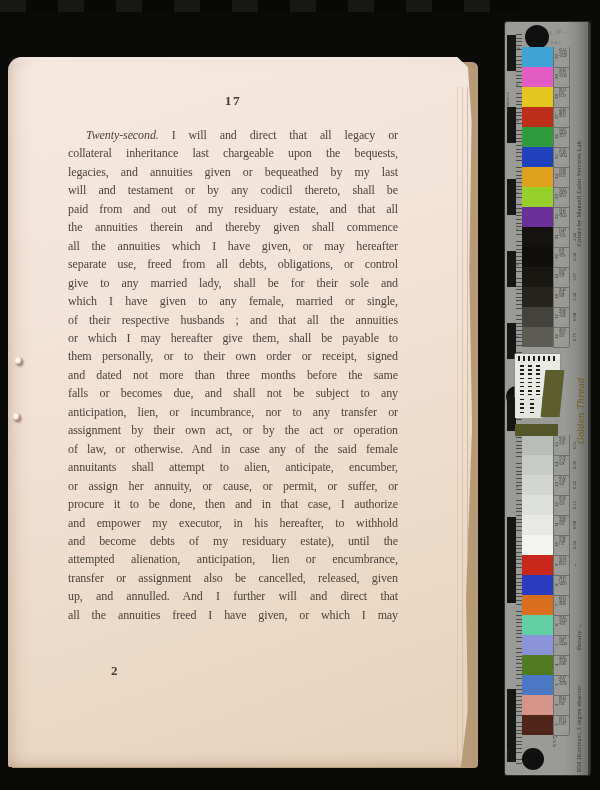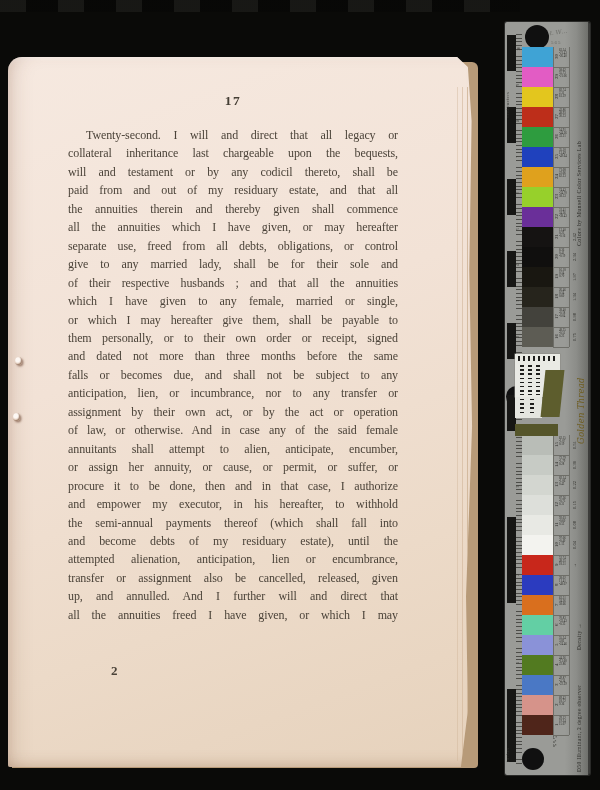--- a/index.html
+++ b/index.html
@@ -29,21 +29,21 @@
     background:radial-gradient(circle at 40% 35%,#fdf8f4 0 30%,#e9d6c6 60%,#caa98d 100%);
     box-shadow:1.5px 1.5px 2px rgba(100,60,40,.55), inset -1px -1px 1px rgba(90,50,30,.5);}
   .h1{left:7px;top:300px;} .h2{left:5px;top:356px;}
 
   .folio{position:absolute;left:60px;top:36px;width:330px;text-align:center;
     font-size:13.5px;letter-spacing:1.5px;color:#453e34;font-weight:bold;}
   .text-block{position:absolute;left:60px;top:69px;width:330px;color:#4b4339;
     font-size:12px;line-height:18.45px;letter-spacing:-0.1px;}
   .tline{text-align:justify;text-align-last:justify;white-space:nowrap;overflow:hidden;}
   .tline.first{padding-left:18px;}
-  .tline .lead{}
+  .tline .lead{font-style:italic;}
   .sig{position:absolute;left:103px;top:606px;font-size:13px;font-weight:bold;color:#4b4339;}
 
   
   .strip{position:absolute;left:505px;top:22px;width:83px;height:753px;
     background:linear-gradient(90deg,#9a9b97 0 72%,#8c8d89 86%,#6f706c 100%);
     border-right:2px solid #3c3c3a;border-radius:2px;
     box-shadow:0 0 0 1px #2a2a28;}
   .dot{position:absolute;background:#101010;border-radius:50%;}
   .dot-top{left:20px;top:3px;width:24px;height:24px;}
   .dot-mid{left:1px;top:364px;width:21px;height:21px;}
@@ -123,40 +123,40 @@
     <div class="deckle-line dl3"></div>
     <div class="hole h1"></div>
     <div class="hole h2"></div>
 
     <div class="folio">17</div>
 
     <div class="text-block">
       <div class="tline first"><span class="lead">Twenty-second.</span> <span>I will and direct that all legacy or</span></div>
       <div>
           <div class="tline">collateral inheritance last chargeable upon the bequests,</div>
+          <div class="tline">legacies, and annuities given or bequeathed by my last</div>
           <div class="tline">will and testament or by any codicil thereto, shall be</div>
           <div class="tline">paid from and out of my residuary estate, and that all</div>
           <div class="tline">the annuities therein and thereby given shall commence</div>
           <div class="tline">all the annuities which I have given, or may hereafter</div>
           <div class="tline">separate use, freed from all debts, obligations, or control</div>
           <div class="tline">give to any married lady, shall be for their sole and</div>
+          <div class="tline">which I have given to any female, married or single,</div>
           <div class="tline">of their respective husbands ; and that all the annuities</div>
-          <div class="tline">which I have given to any female, married or single,</div>
           <div class="tline">or which I may hereafter give them, shall be payable to</div>
           <div class="tline">them personally, or to their own order or receipt, signed</div>
           <div class="tline">and dated not more than three months before the same</div>
           <div class="tline">falls or becomes due, and shall not be subject to any</div>
           <div class="tline">anticipation, lien, or incumbrance, nor to any transfer or</div>
           <div class="tline">assignment by their own act, or by the act or operation</div>
           <div class="tline">of law, or otherwise.  And in case any of the said female</div>
           <div class="tline">annuitants shall attempt to alien, anticipate, encumber,</div>
           <div class="tline">or assign her annuity, or cause, or permit, or suffer, or</div>
           <div class="tline">procure it to be done, then and in that case, I authorize</div>
           <div class="tline">and empower my executor, in his hereafter, to withhold</div>
-          <div class="tline">the semi-annual payments thereof (which shall fall into</div>
           <div class="tline">and become debts of my residuary estate), until the</div>
           <div class="tline">attempted alienation, anticipation, lien or encumbrance,</div>
           <div class="tline">transfer or assignment also be cancelled, released, given</div>
           <div class="tline">up, and annulled.  And I further will and direct that</div>
           <div class="tline">all the annuities freed I have given, or which I may</div>
         </div>
     </div>
 
     <div class="sig">2</div>
   </div>

